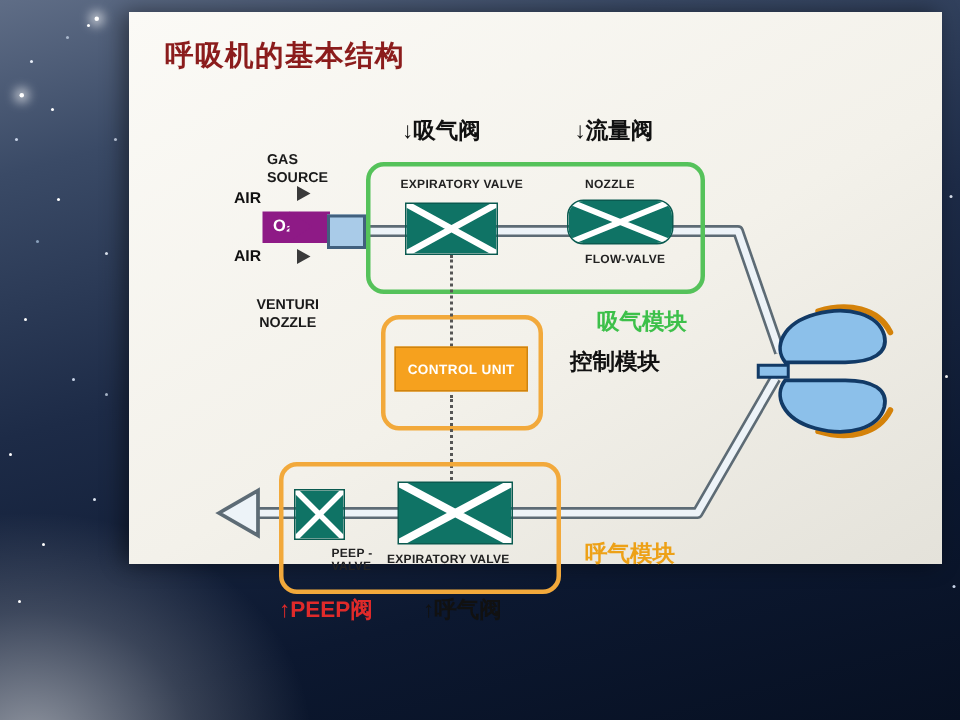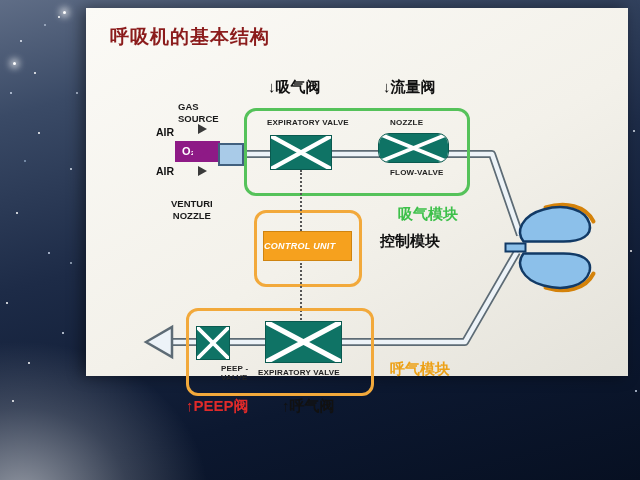--- a/index.html
+++ b/index.html
@@ -57,21 +57,21 @@
   .valve{border:1px solid #0a5a50;overflow:hidden;}
   .valve svg{position:static;width:100%;height:100%;display:block;}
   .insp-valve{left:184px;top:127px;width:62px;height:35px;}
   .flow-valve{left:292px;top:125px;width:71px;height:30px;border-radius:11px;}
   .peep-valve{left:110px;top:318px;width:34px;height:34px;}
   .exp-valve{left:179px;top:313px;width:77px;height:42px;}
   
   .mixing-label{left:71px;top:217px;line-height:1.5;}
   .orange-box-control{left:168px;top:202px;width:108px;height:77px;border:3px solid #f2a93b;border-radius:12px;}
   .control-unit{left:177px;top:223px;width:89px;height:30px;background:#f6a11e;border:1px solid #cf8410;
-    color:#fff;font-size:9px;font-weight:bold;line-height:28px;letter-spacing:0.3px;font-style:italic;}
+    color:#fff;font-size:9px;font-weight:bold;text-align:center;line-height:28px;letter-spacing:0.3px;}
   .control-module-label{left:294px;top:224px;}
   .dot-line{width:0;border-left:2px dotted #555;}
   .dot1{left:214px;top:162px;height:61px;} .dot2{left:214px;top:255px;height:57px;}
   
   .lungs{left:415px;top:192px;width:100px;height:95px;transform:rotate(-90deg);}
   .lungs svg{position:static;width:100%;height:100%;display:block;}
   
   .orange-box-exp{left:100px;top:300px;width:188px;height:88px;border:3px solid #f2a93b;border-radius:12px;}
   .peep-caption{left:107px;top:356px;}
   .exp-caption{left:172px;top:360px;}

